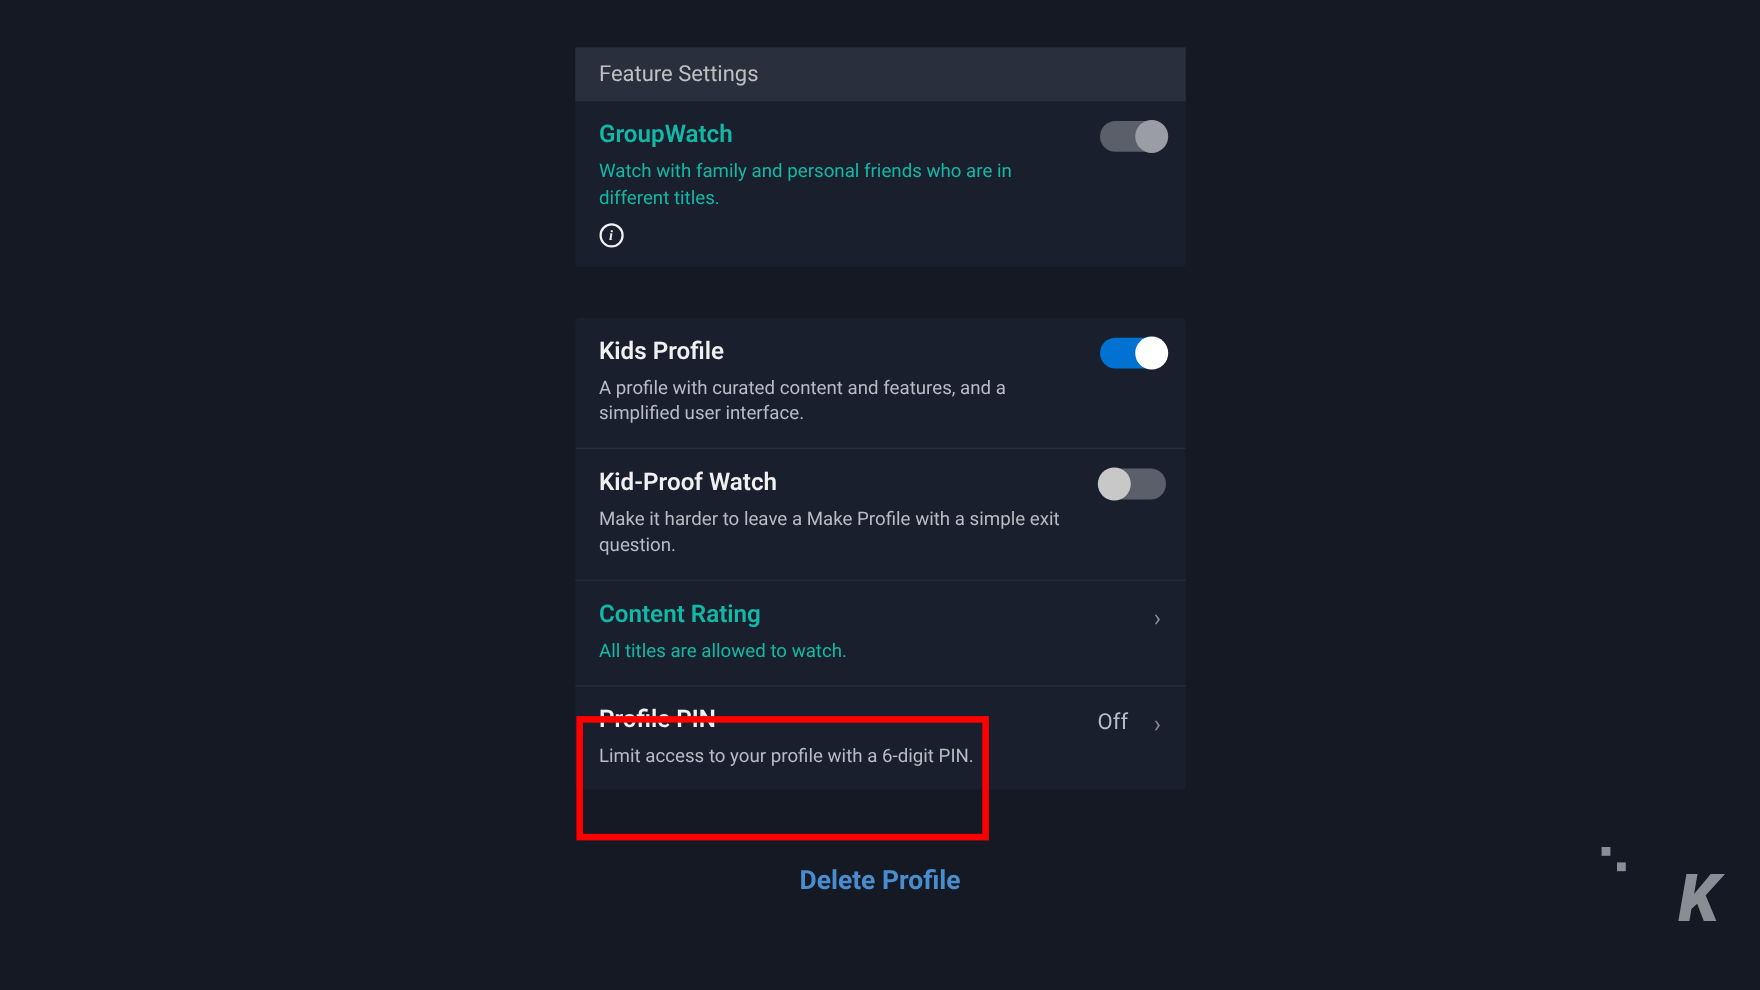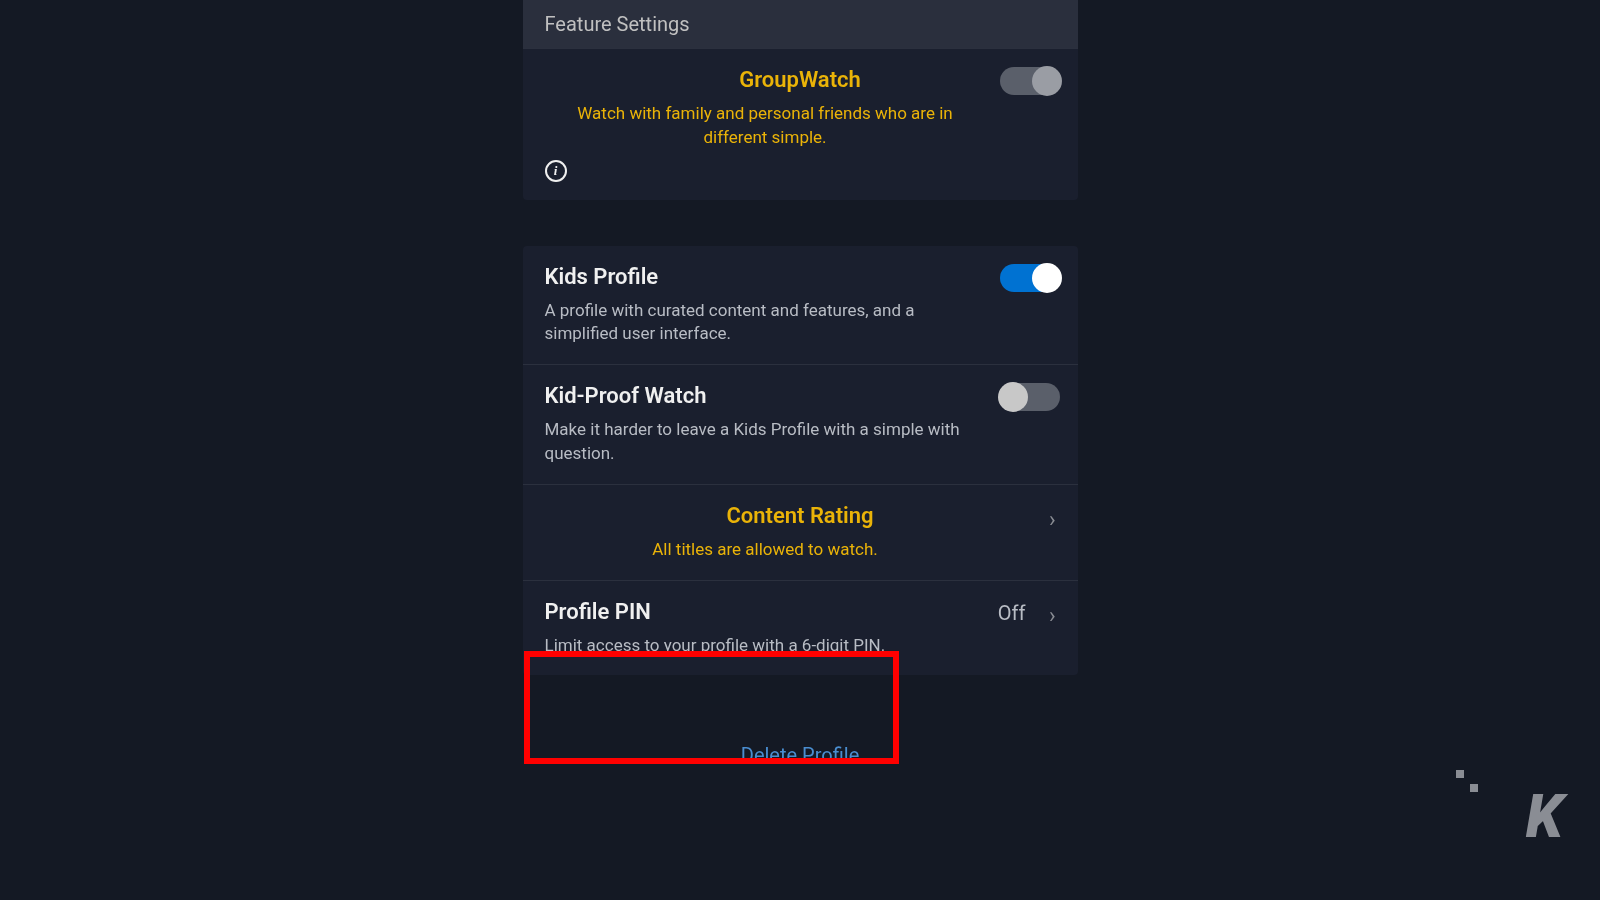--- a/index.html
+++ b/index.html
@@ -19,40 +19,40 @@
     .container {
       width: 555px;
       margin: 0 auto;
       padding-top: 0;
     }
     .section {
       background: #1a1f2e;
       border-radius: 4px;
       margin-bottom: 46px;
       overflow: visible;
+      margin-top: 43px;
     }
     .section-header {
       background: #2a2f3d;
       padding: 12px 22px;
       font-size: 20px;
       font-weight: 400;
       color: #c0c0c0;
     }
     .row {
       padding: 18px 22px;
       border-top: 1px solid rgba(255,255,255,0.08);
       position: relative;
     }
     .row:first-of-type {
       border-top: none;
     }
     .row.dimmed .title,
     .row.dimmed .desc {
-      color: #eab308;
-      text-align: center;
+      color: #14b8a6;
     }
     .title {
       font-size: 22px;
       font-weight: 600;
       color: #f0f0f0;
       margin-bottom: 10px;
     }
     .desc {
       font-size: 17px;
       color: #b8bcc4;
@@ -128,23 +128,24 @@
       z-index: 10;
     }
     .arrow {
       position: absolute;
       z-index: 11;
       pointer-events: none;
     }
     .delete-link {
       text-align: center;
       margin-top: 68px;
-      font-size: 20px;
+      font-size: 24px;
       color: #4a8dcf;
       cursor: pointer;
+      font-weight: bold;
     }
     .watermark {
       position: absolute;
       right: 40px;
       bottom: 48px;
       color: #8a8d94;
       font-size: 60px;
       font-weight: 900;
       font-style: italic;
       letter-spacing: -3px;
@@ -166,41 +167,41 @@
   </style>
 </head>
 <body>
 
 <div class="container">
 
   <div class="section">
     <div class="section-header">Feature Settings</div>
     <div class="row dimmed">
       <div class="title">GroupWatch</div>
-      <div class="desc">Watch with family and personal friends who are in different simple.</div>
+      <div class="desc">Watch with family and personal friends who are in different titles.</div>
       <div class="info-icon">i</div>
       <div class="toggle off gray" style="background:#5a5f6a;">
         <div class="toggle-knob" style="left:auto;right:-2px;background:#9a9da4;"></div>
       </div>
     </div>
   </div>
 
   <div class="section">
 
     <div class="row">
       <div class="title">Kids Profile</div>
       <div class="desc">A profile with curated content and features, and a simplified user interface.</div>
       <div class="toggle on">
         <div class="toggle-knob"></div>
       </div>
     </div>
 
     <div class="row">
       <div class="title">Kid-Proof Watch</div>
-      <div class="desc">Make it harder to leave a Kids Profile with a simple with question.</div>
+      <div class="desc">Make it harder to leave a Make Profile with a simple exit question.</div>
       <div class="toggle off">
         <div class="toggle-knob"></div>
       </div>
     </div>
 
     <div class="row dimmed">
       <div class="title">Content Rating</div>
       <div class="desc">All titles are allowed to watch.</div>
       <div class="chevron">›</div>
     </div>

